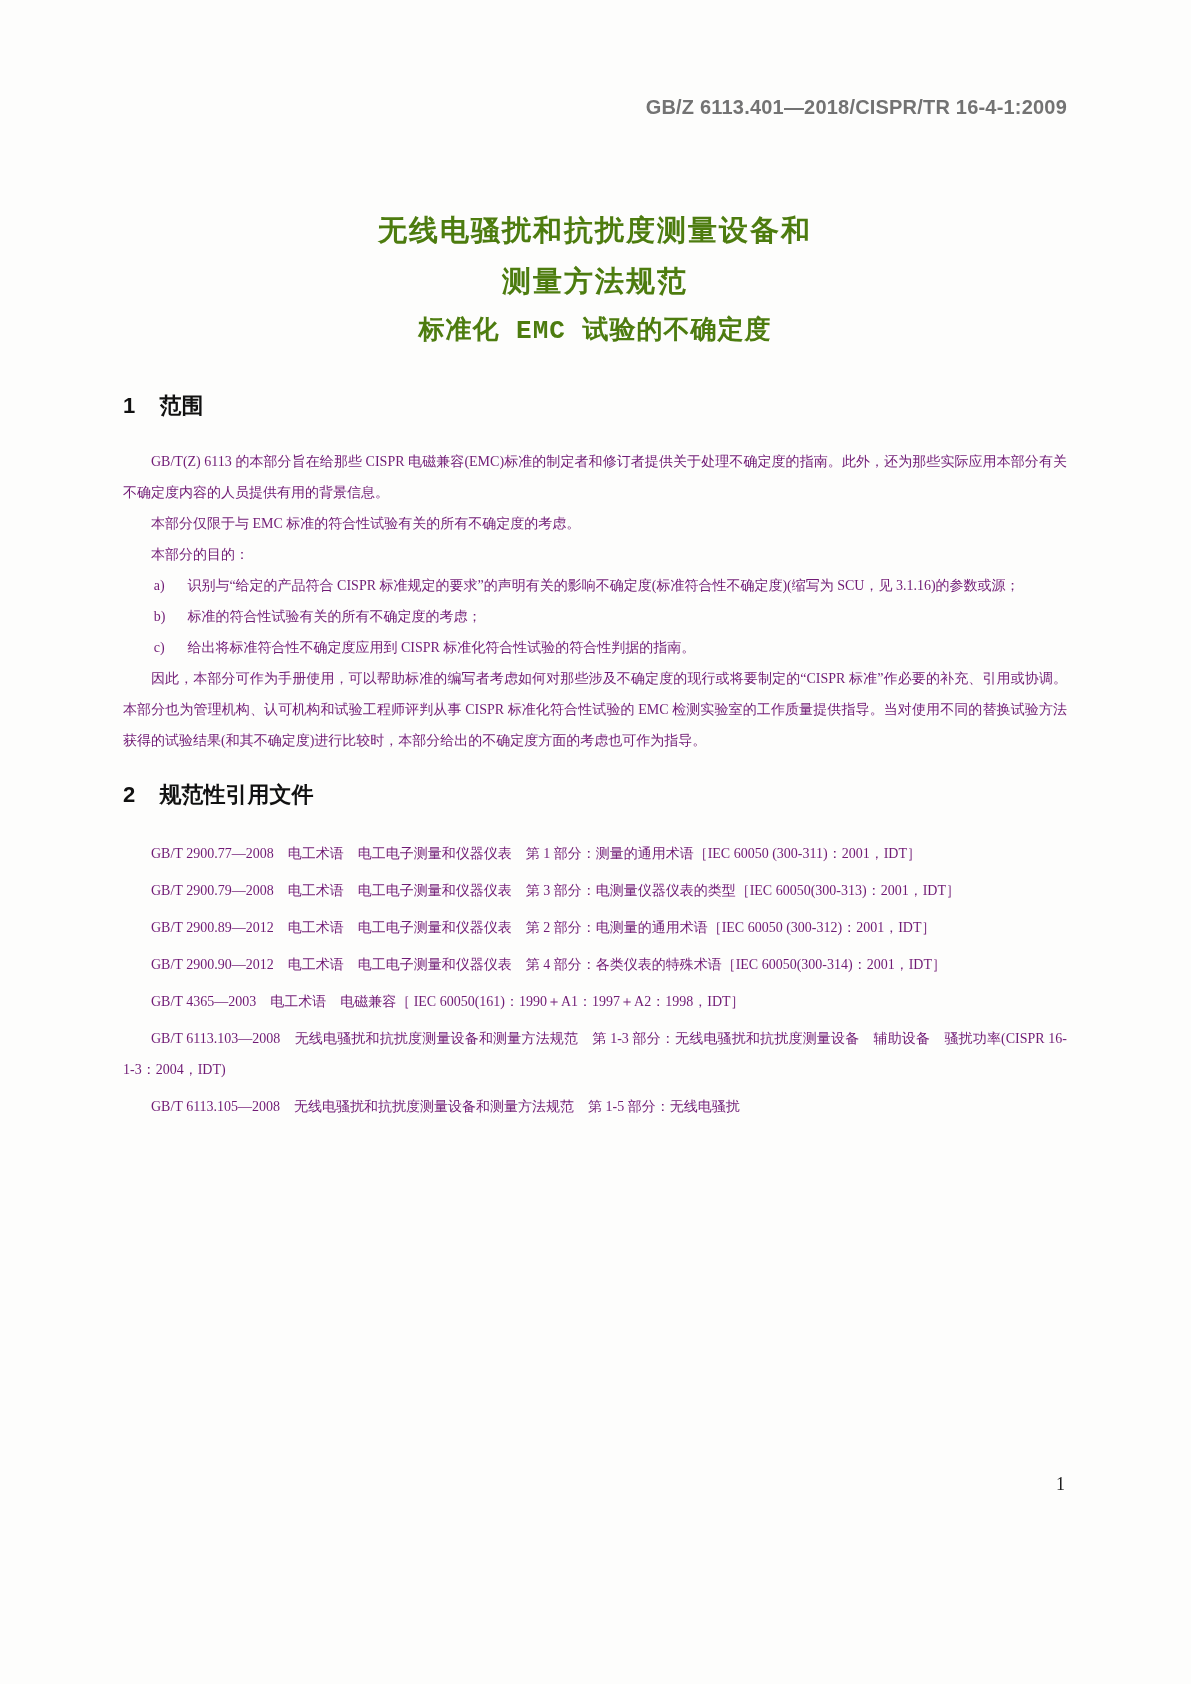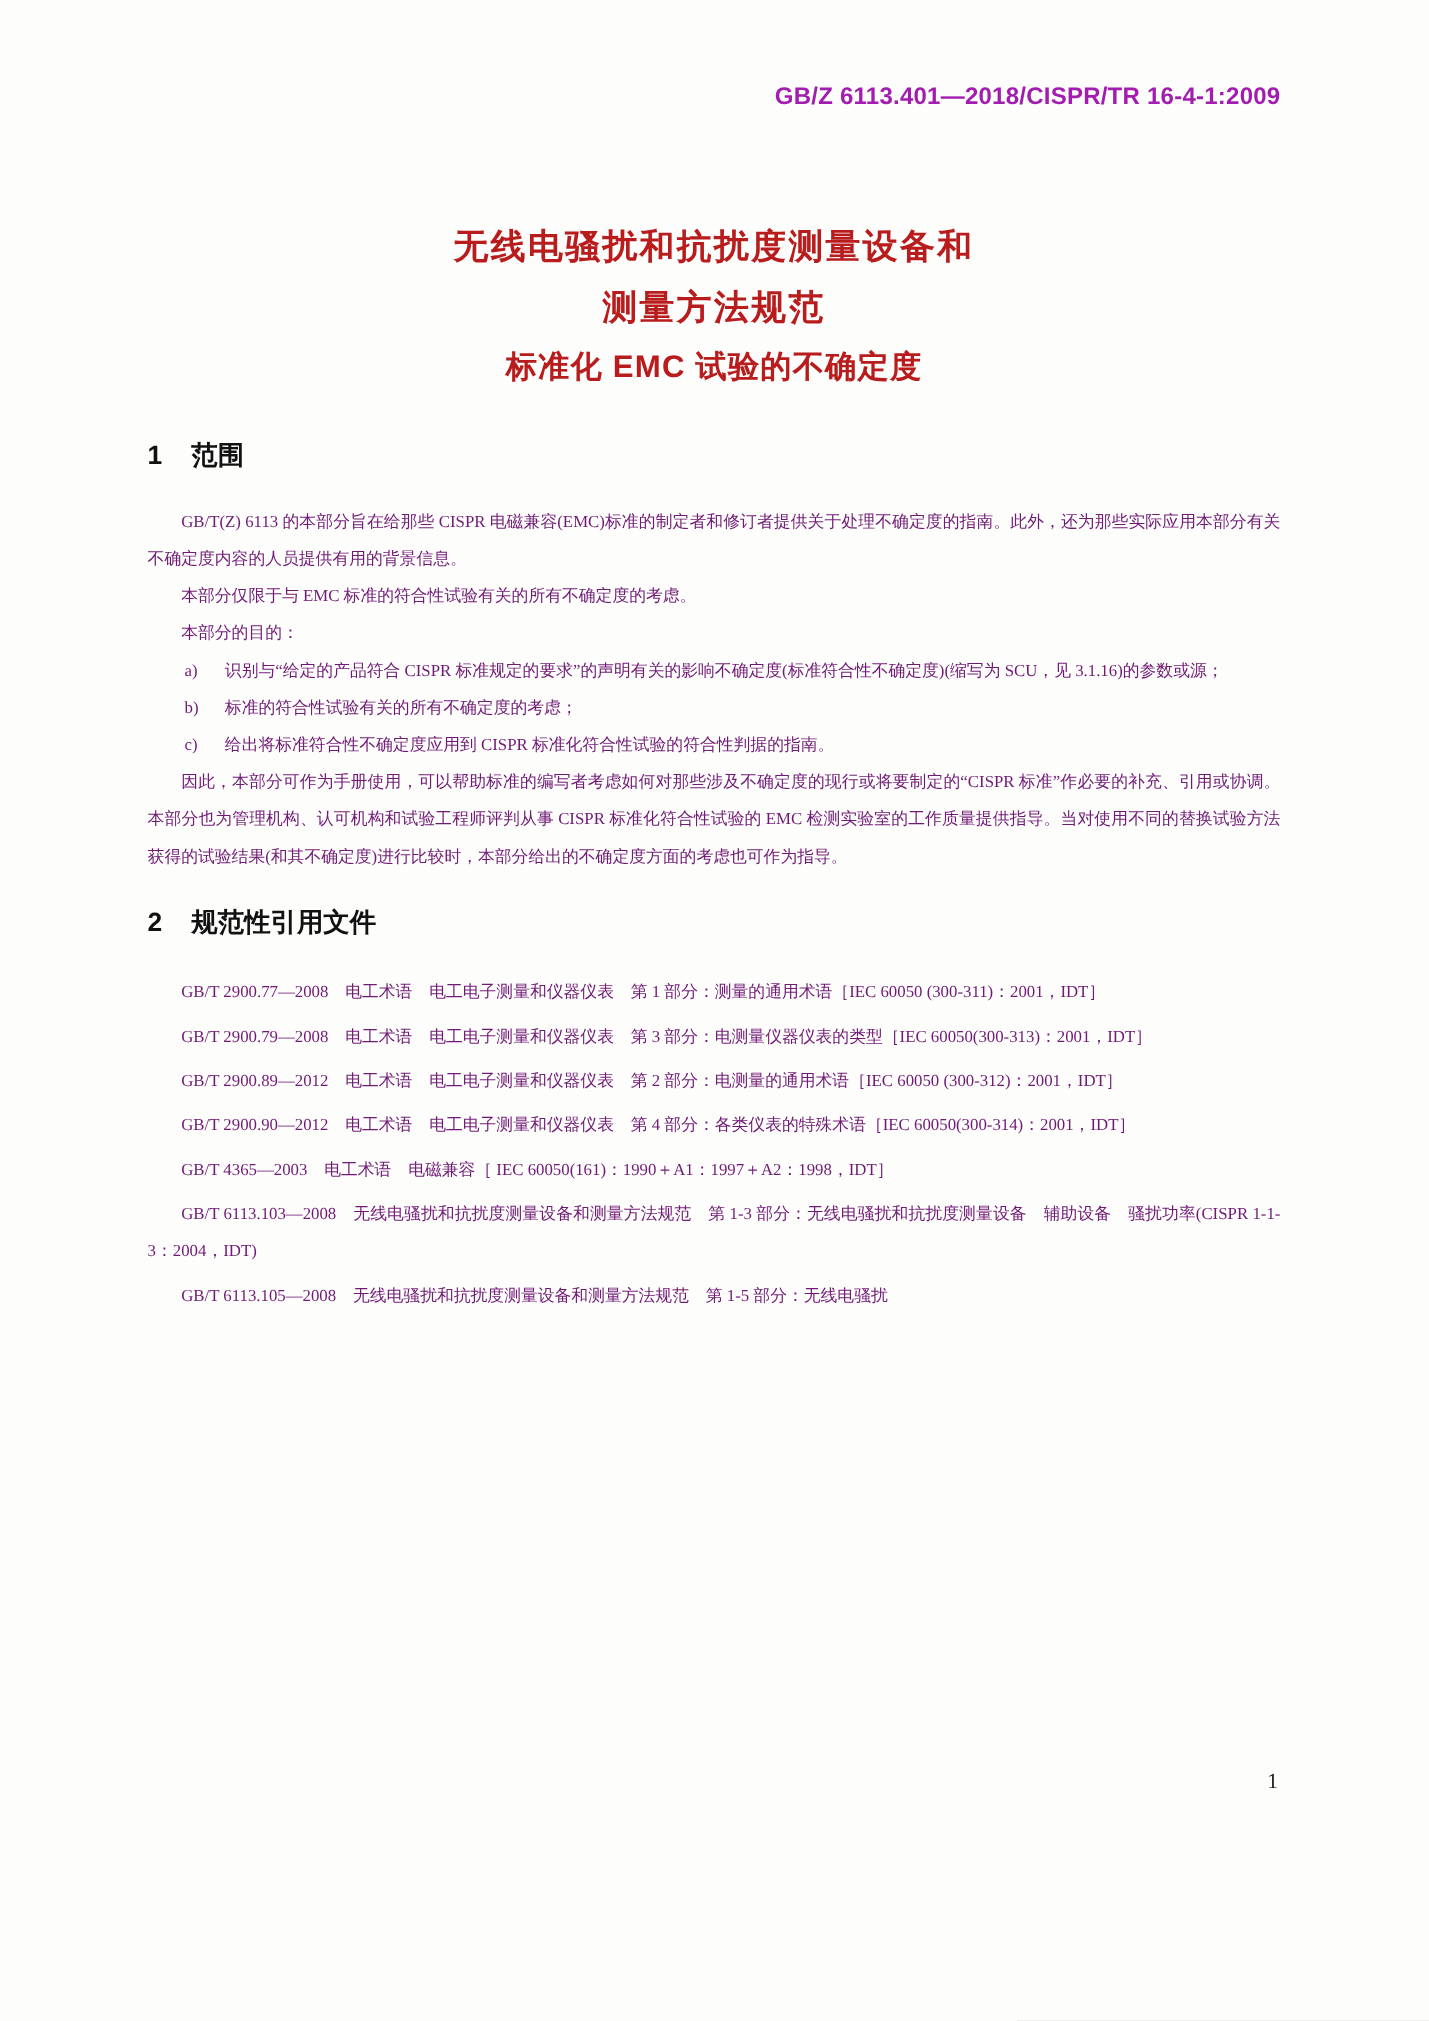--- a/index.html
+++ b/index.html
@@ -14,35 +14,35 @@
     font-family: "Liberation Serif", "DejaVu Serif", serif;
     overflow: hidden;
   }
   .content {
     position: absolute;
     left: 123px;
     top: 0;
     width: 944px;
   }
   .doc-header {
-    margin-top: 69px;
+    margin-top: 95px;
     text-align: right;
     font-family: "Liberation Sans", "DejaVu Sans", sans-serif;
     font-weight: 700;
     font-size: 20px;
     line-height: 24px;
-    color: #a21caf;
+    color: #737373;
     letter-spacing: 0.2px;
   }
   .title-block {
     margin-top: 88px;
     text-align: center;
-    font-family: Liberation Sans, sans-serif;
+    font-family: Liberation Mono, monospace;
     font-weight: 700;
-    color: #b91c1c;
+    color: #4d7c0f;
   }
   .title-main {
     font-size: 29px;
     line-height: 51px;
     letter-spacing: 2px;
   }
   .title-sub {
     font-size: 26px;
     line-height: 44px;
     letter-spacing: 1px;
@@ -127,20 +127,20 @@
     <div class="section-heading sec2">
       <span class="sec-num">2</span><span>规范性引用文件</span>
     </div>
 
     <div class="body-text second">
       <p class="p-indent p-ref">GB/T 2900.77—2008　电工术语　电工电子测量和仪器仪表　第 1 部分：测量的通用术语［IEC 60050 (300-311)：2001，IDT］</p>
       <p class="p-indent p-ref">GB/T 2900.79—2008　电工术语　电工电子测量和仪器仪表　第 3 部分：电测量仪器仪表的类型［IEC 60050(300-313)：2001，IDT］</p>
       <p class="p-indent p-ref">GB/T 2900.89—2012　电工术语　电工电子测量和仪器仪表　第 2 部分：电测量的通用术语［IEC 60050 (300-312)：2001，IDT］</p>
       <p class="p-indent p-ref">GB/T 2900.90—2012　电工术语　电工电子测量和仪器仪表　第 4 部分：各类仪表的特殊术语［IEC 60050(300-314)：2001，IDT］</p>
       <p class="p-indent p-ref">GB/T 4365—2003　电工术语　电磁兼容［ IEC 60050(161)：1990＋A1：1997＋A2：1998，IDT］</p>
-      <p class="p-indent p-ref">GB/T 6113.103—2008　无线电骚扰和抗扰度测量设备和测量方法规范　第 1-3 部分：无线电骚扰和抗扰度测量设备　辅助设备　骚扰功率(CISPR 1-1-3：2004，IDT)</p>
+      <p class="p-indent p-ref">GB/T 6113.103—2008　无线电骚扰和抗扰度测量设备和测量方法规范　第 1-3 部分：无线电骚扰和抗扰度测量设备　辅助设备　骚扰功率(CISPR 16-1-3：2004，IDT)</p>
       <p class="p-indent p-ref">GB/T 6113.105—2008　无线电骚扰和抗扰度测量设备和测量方法规范　第 1-5 部分：无线电骚扰</p>
     </div>
 
   </div>
 
   <div class="page-number">1</div>
 </div>
 
 </body></html>

